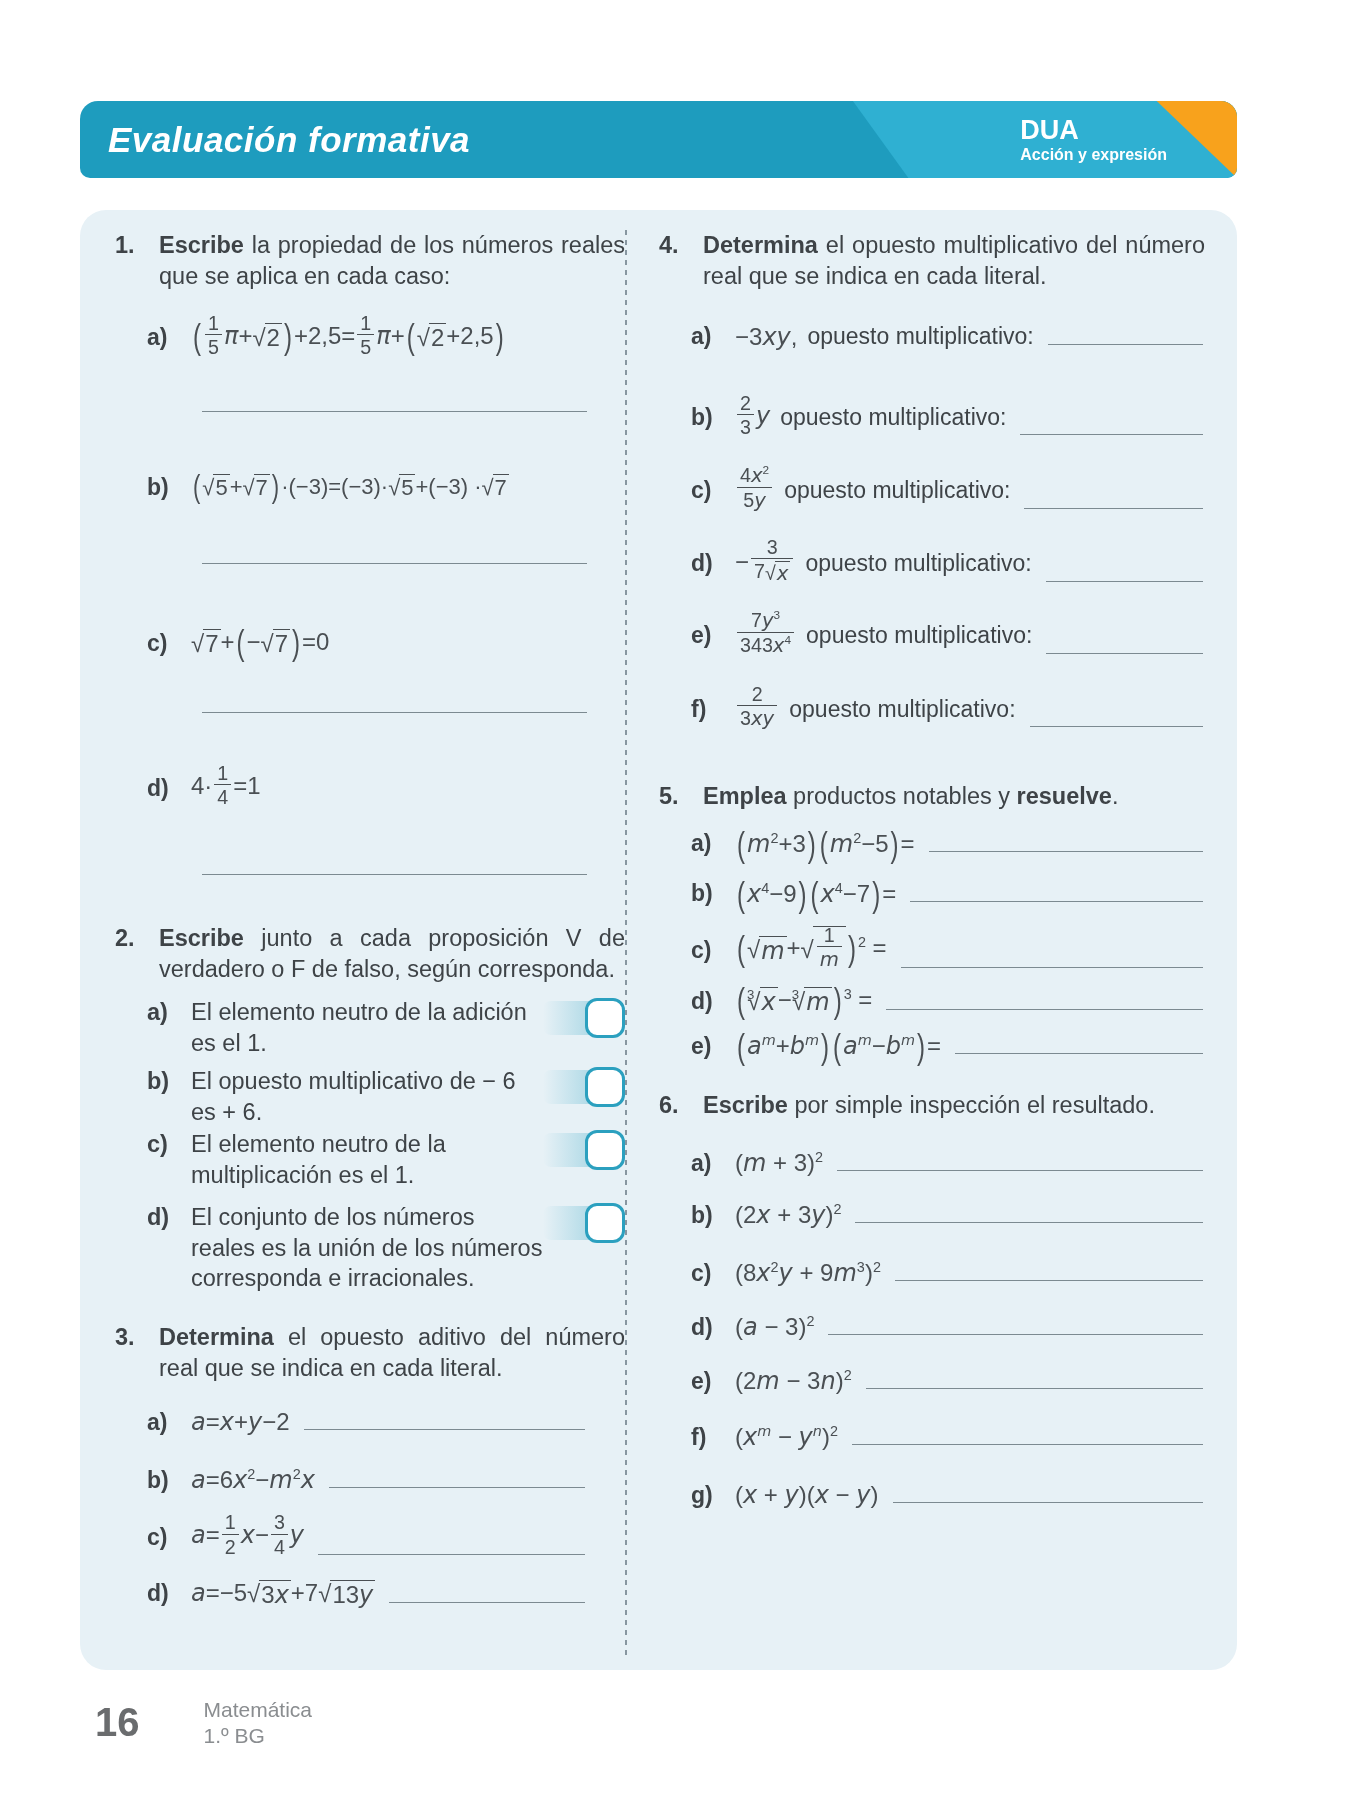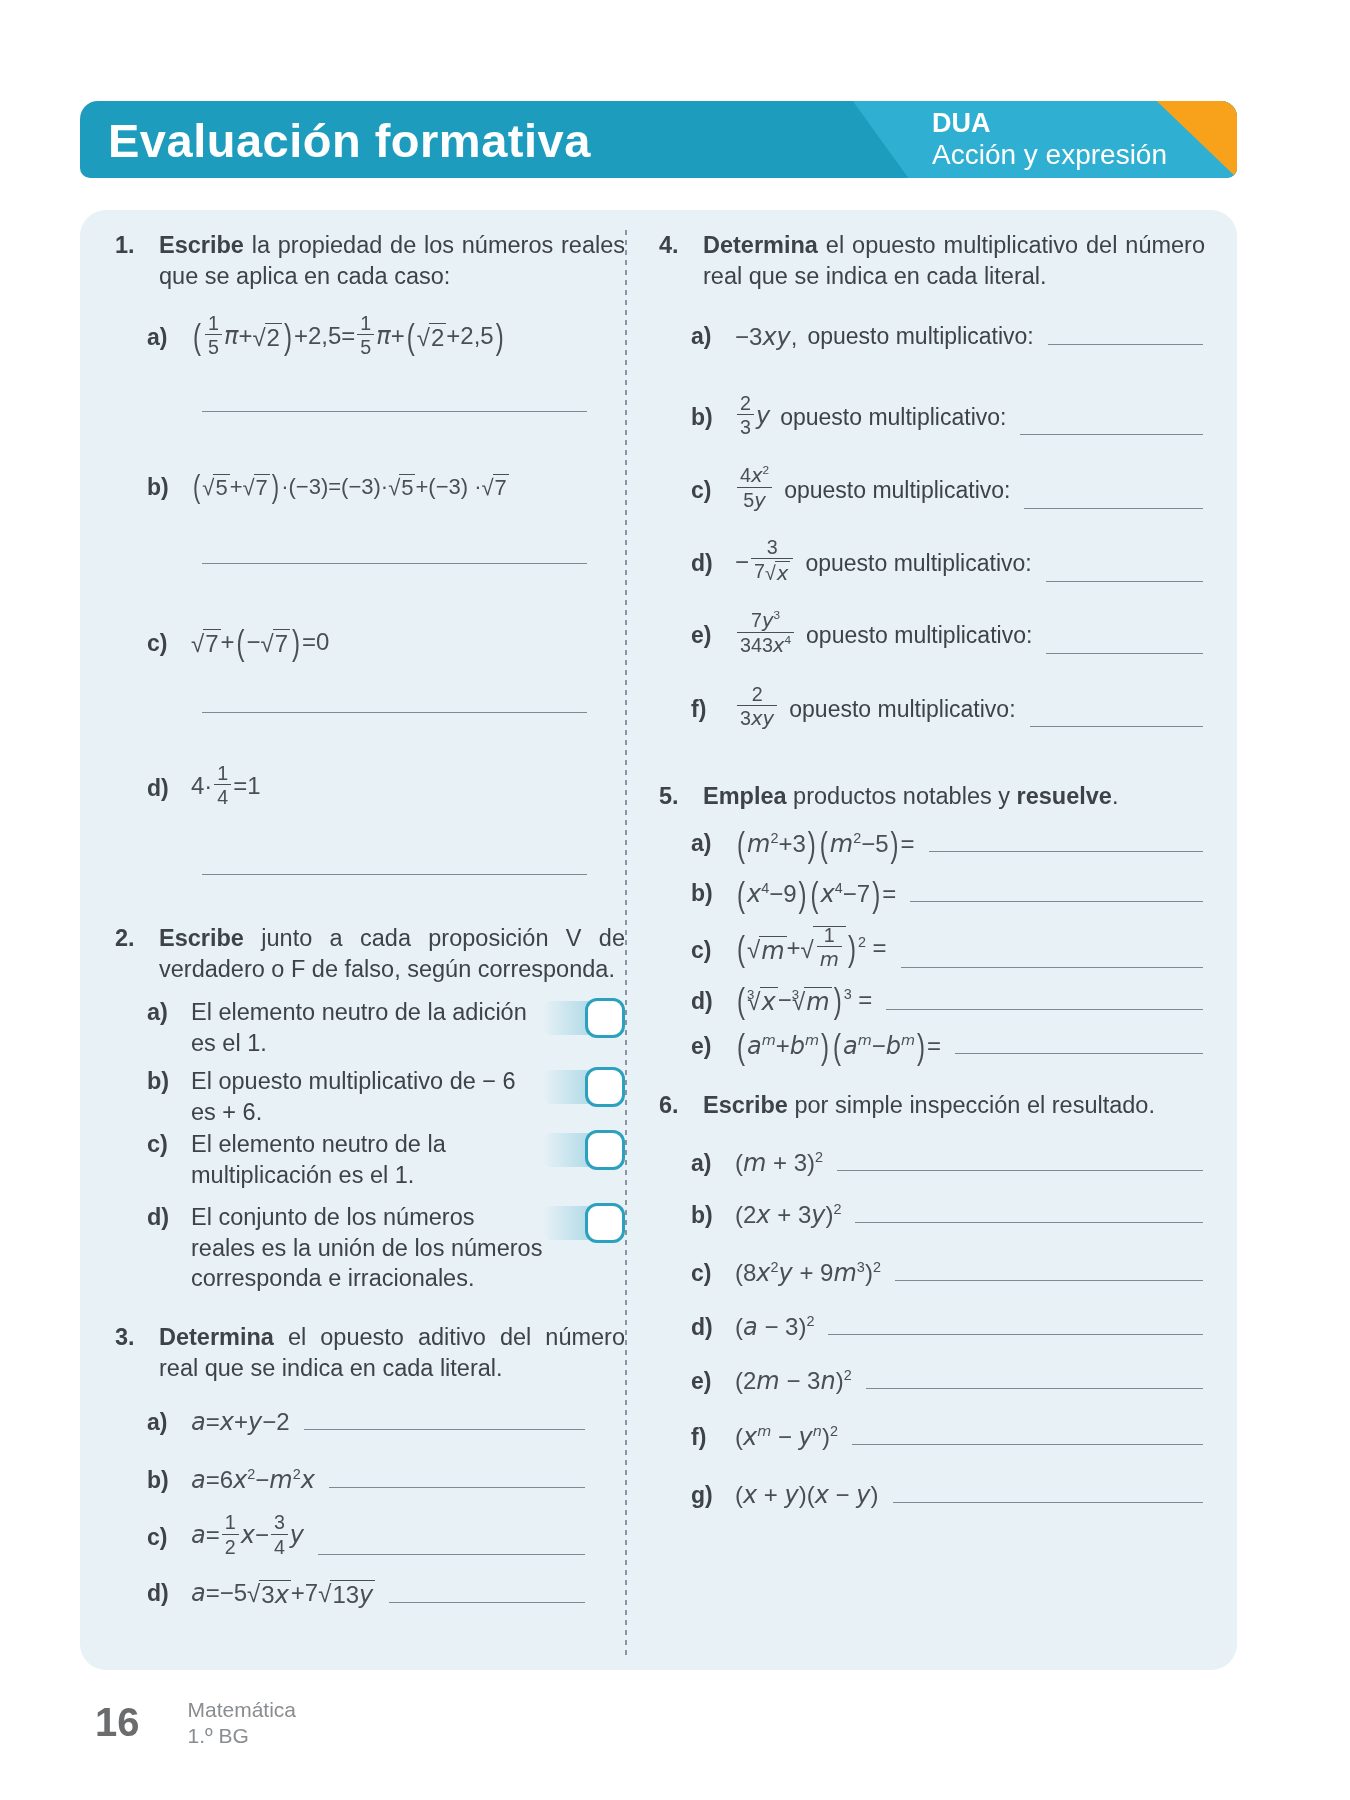--- a/index.html
+++ b/index.html
@@ -6,24 +6,24 @@
   body{width:1350px;height:1800px;position:relative;font-family:"Liberation Sans",sans-serif;color:#3e4347;}
 
   
   .hdr{position:absolute;left:80px;top:101px;width:1157px;height:77px;background:#1e9cbe;
        border-radius:18px 16px 10px 10px;overflow:hidden;}
   .hdr-light{position:absolute;top:0;right:0;height:100%;width:40%;background:#2fb0d2;
        clip-path:polygon(17% 0,100% 0,100% 100%,29% 100%);}
   .hdr-orange{position:absolute;top:0;right:0;height:100%;width:110px;background:#f8a21c;
        clip-path:polygon(27% 0,100% 0,100% 100%);}
   .hdr-title{position:absolute;left:28px;top:50%;transform:translateY(-50%);
-       color:#fff;font-size:47px;font-weight:700;letter-spacing:.5px;}
+       color:#fff;font-size:35px;font-weight:700;letter-spacing:.5px;font-style:italic;}
   .hdr-dua{position:absolute;right:70px;top:50%;transform:translateY(-50%);text-align:left;color:#fff;line-height:1.15;}
   .hdr-dua .big{font-size:27px;font-weight:700;}
-  .hdr-dua .sub{font-size:28px;font-weight:400;}
+  .hdr-dua .sub{font-size:16px;font-weight:700;}
 
   
   .panel{position:absolute;left:80px;top:210px;width:1157px;height:1460px;background:#e7f1f6;
        border-radius:26px;display:flex;}
   .col1{width:545px;padding:20px 0 0 35px;box-sizing:border-box;}
   .divider{width:2px;margin-top:20px;margin-bottom:15px;
        background-image:repeating-linear-gradient(to bottom,#8796a0 0 5px,transparent 5px 10px);}
   .col2{flex:1;padding:20px 32px 0 32px;box-sizing:border-box;}
 
   
@@ -56,21 +56,21 @@
   .sq{display:inline-flex;align-items:center;vertical-align:middle;}
   .sq .sg{margin-right:-1px;}
   .sq .ri{font-size:.55em;position:relative;top:-.55em;margin-right:-7px;}
   .sq .rc{border-top:1.6px solid currentColor;padding:0 2px;}
   .bp{display:inline-block;transform:scaleY(1.45);font-weight:300;margin:0 2px;line-height:1;vertical-align:middle;position:relative;top:-1px;}
   sup{font-size:.6em;}
 
   
   .footer{position:absolute;left:95px;top:1694px;display:flex;align-items:center;}
   .pageno{font-size:40px;font-weight:700;color:#6a6c6e;line-height:1;}
-  .fmeta{margin-left:48px;font-size:21px;color:#8a8d90;line-height:1.25;margin-top:3px;}
+  .fmeta{margin-left:64px;font-size:21px;color:#8a8d90;line-height:1.25;margin-top:3px;}
 </style>
 </head>
 <body>
 
 <div class="hdr">
   <div class="hdr-light"></div>
   <div class="hdr-orange"></div>
   <div class="hdr-title">Evaluación formativa</div>
   <div class="hdr-dua">
     <div class="big">DUA</div>

